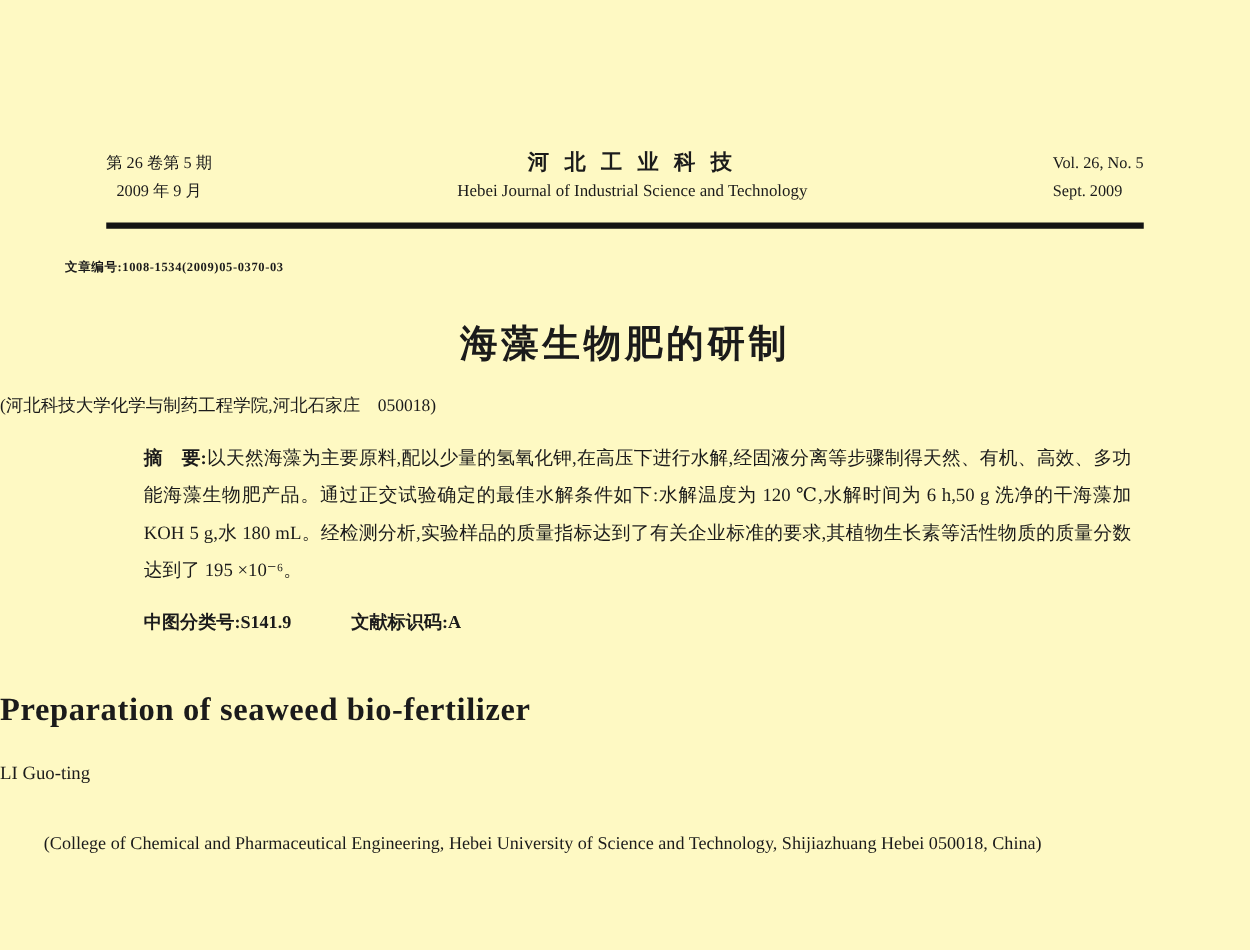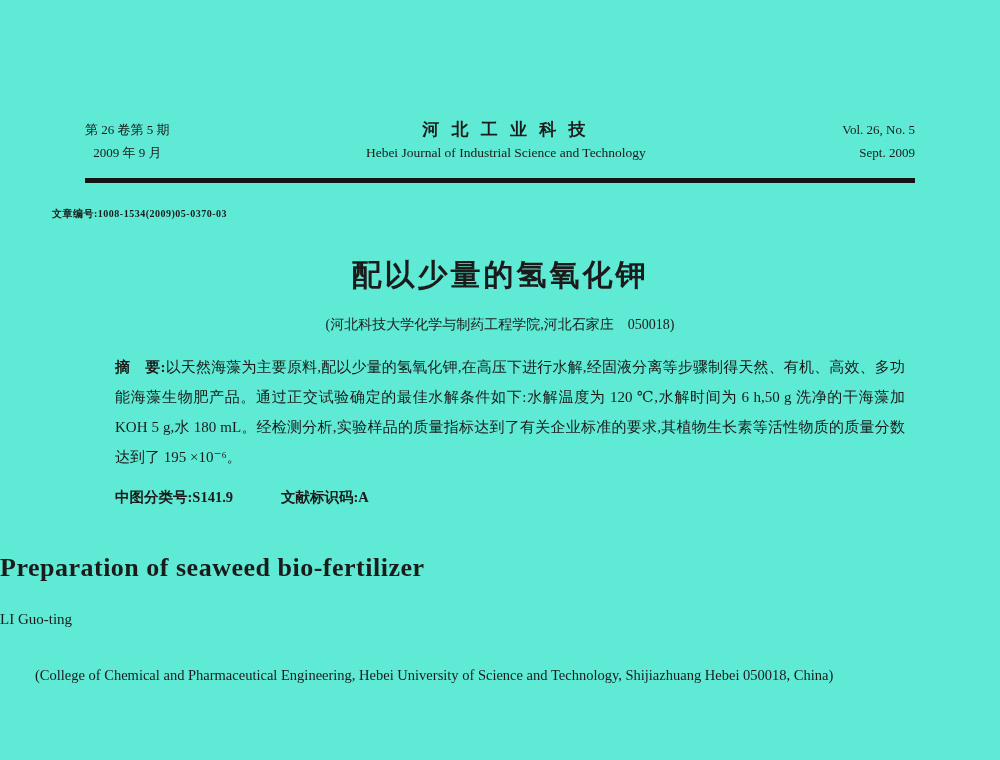--- a/index.html
+++ b/index.html
@@ -1,38 +1,38 @@
 <!DOCTYPE html>
 <html><head>
 <meta charset="utf-8">
 <style>
   html,body{margin:0;padding:0;}
   .page{
     position:relative;
     width:1000px;
     height:760px;
-    background:#5eead4;
+    background:#fef9c3;
     color:#1b1b1b;
     font-family:"Liberation Serif","DejaVu Serif",serif;
     overflow:hidden;
   }
   
   .jheader{
     margin:118px 85px 0 85px;
     display:flex;
     justify-content:space-between;
     align-items:center;
   }
   .jheader .col-left{ text-align:center; font-size:13px; line-height:23px; }
   .jheader .col-center{ text-align:center; }
   .jheader .col-center .jtitle-cn{
     font-size:17px; font-weight:bold; letter-spacing:4px; line-height:24px;
   }
   .jheader .col-center .jtitle-en{ font-size:13.5px; line-height:22px; }
-  .jheader .col-right{ text-align:right; font-size:13px; line-height:23px; }
+  .jheader .col-right{ text-align:left; font-size:13px; line-height:23px; }
   .rule{
     margin:14px 85px 0 85px;
     height:5px;
     background:#141414;
   }
   
   .article-number{
     margin:24px 95px 0 52px;
     font-size:10px;
     font-weight:bold;
@@ -45,21 +45,20 @@
     font-weight:bold;
     letter-spacing:3px;
   }
   .author-cn{
     margin-top:18px;
     text-align:center;
     font-size:17px;
   }
   .affil-cn{
     margin-top:20px;
-    text-align:center;
     font-size:14px;
   }
   .abstract{
     margin:18px 95px 0 115px;
     font-size:15px;
     line-height:30px;
     text-align:justify;
   }
   .abstract .label{ font-weight:bold; }
   .keywords{
@@ -108,21 +107,21 @@
     <div class="col-right">
       <div>Vol. 26, No. 5</div>
       <div>Sept. 2009</div>
     </div>
   </div>
 
   <div class="rule"></div>
 
   <div class="article-number">文章编号:1008-1534(2009)05-0370-03</div>
 
-  <div class="title-cn">配以少量的氢氧化钾</div>
+  <div class="title-cn">海藻生物肥的研制</div>
 
 
   <div class="affil-cn">(河北科技大学化学与制药工程学院,河北石家庄　050018)</div>
 
   <div class="abstract">
     <span class="label">摘　要:</span><span>以天然海藻为主要原料,配以少量的氢氧化钾,在高压下进行水解,经固液分离等步骤制得天然、有机、高效、多功能海藻生物肥产品。通过正交试验确定的最佳水解条件如下:水解温度为 120 ℃,水解时间为 6 h,50 g 洗净的干海藻加 KOH 5 g,水 180 mL。经检测分析,实验样品的质量指标达到了有关企业标准的要求,其植物生长素等活性物质的质量分数达到了 195 ×10⁻⁶。</span>
   </div>
 
 
   <div class="clc-line">

